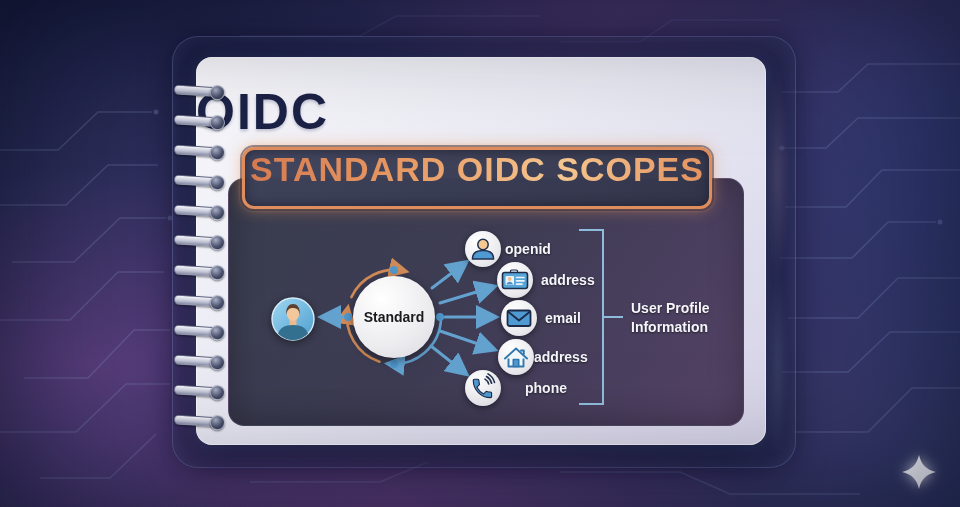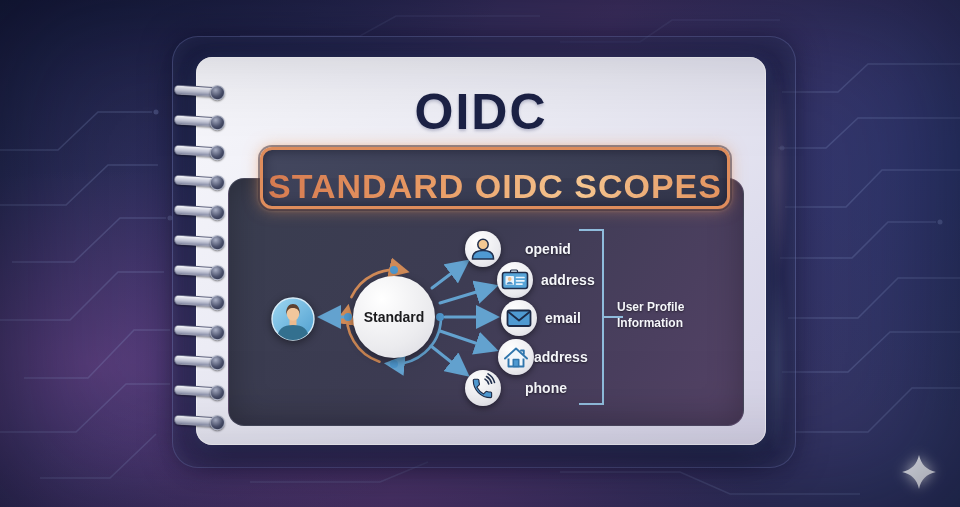--- a/index.html
+++ b/index.html
@@ -29,33 +29,32 @@
     box-shadow:inset 0 0 24px rgba(150,160,225,.14), 0 0 30px rgba(10,12,35,.5);
   }
   .card{
     position:absolute;z-index:3;left:196px;top:57px;width:570px;height:388px;
     border-radius:16px;
     background:linear-gradient(145deg,#f8f8fc 0%,#ececf5 38%,#dedded 72%,#d5d2e6 100%);
     box-shadow:0 12px 32px rgba(8,10,30,.55), 0 4px 18px rgba(120,160,235,.28),
                inset 0 0 0 1px rgba(255,255,255,.55);
   }
   .page-title{
-    position:absolute;left:0;top:26px;width:100%;text-align:center;
+    position:absolute;left:0;top:26px;width:100%;
     font-size:50px;font-weight:bold;letter-spacing:2px;color:#1c2246;
     text-shadow:0 2px 3px rgba(35,45,95,.25);
   }
   .banner{
     position:absolute;z-index:3;left:46px;top:90px;width:470px;height:62px;
     border-radius:12px;box-sizing:border-box;
-    display:flex;align-items:flex-end;justify-content:center;
+    display:flex;align-items:flex-start;justify-content:center;
     background:linear-gradient(155deg,rgba(64,68,92,.98),rgba(50,53,74,.98));
     border:3px solid #df8d5c;
     box-shadow:0 0 0 2px rgba(35,28,48,.45), 0 0 16px rgba(238,152,92,.55),
                0 0 4px rgba(255,196,140,.6), inset 0 0 12px rgba(12,14,28,.5);
-    margin-left:18px;
   }
   .banner-text{
     font-size:34px;font-weight:bold;letter-spacing:1px;white-space:nowrap;
     background:linear-gradient(100deg,#d57a50 0%,#e89a64 35%,#f6c690 68%,#e3925e 100%);
     -webkit-background-clip:text;background-clip:text;color:transparent;
   }
   .panel{
     position:absolute;z-index:2;left:32px;top:121px;width:514px;height:246px;
     border-radius:16px;
     background:linear-gradient(125deg,#393d4f 0%,#3d3c53 45%,#4b3f5f 78%,#554367 100%);
@@ -78,25 +77,25 @@
     box-shadow:0 2px 6px rgba(0,0,0,.45);
     display:flex;align-items:center;justify-content:center;
   }
   .n-openid{left:236px;top:52px}.n-profile{left:268px;top:83px}
   .n-email{left:272px;top:121px}.n-address{left:269px;top:160px}
   .n-phone{left:236px;top:191px}
   .scope-label{
     position:absolute;font-size:14px;font-weight:bold;color:#f5f6fa;
     text-shadow:0 1px 2px rgba(0,0,0,.55);white-space:nowrap;
   }
-  .l-openid{left:296px;top:62px}.l-profile{left:312px;top:93px}
+  .l-openid{left:276px;top:62px}.l-profile{left:312px;top:93px}
   .l-email{left:316px;top:131px}.l-address{left:305px;top:170px}
   .l-phone{left:296px;top:201px}
   .group-note{
-    position:absolute;left:388px;top:120px;font-size:12px;font-weight:bold;
+    position:absolute;left:402px;top:120px;font-size:14px;font-weight:bold;
     color:#f5f6fa;line-height:1.35;text-shadow:0 1px 2px rgba(0,0,0,.55);
   }
   .spiral{position:absolute;z-index:5;left:174px;top:86px;width:60px;height:344px;}
   .ring{
     position:absolute;left:0;width:46px;height:8px;border-radius:5px;
     background:linear-gradient(180deg,#f4f5fa 0%,#c4c7d7 55%,#868ba5 100%);
     border:1px solid rgba(45,50,80,.5);
     box-shadow:0 1px 2px rgba(0,0,0,.4);
     transform:rotate(3.5deg);
   }

